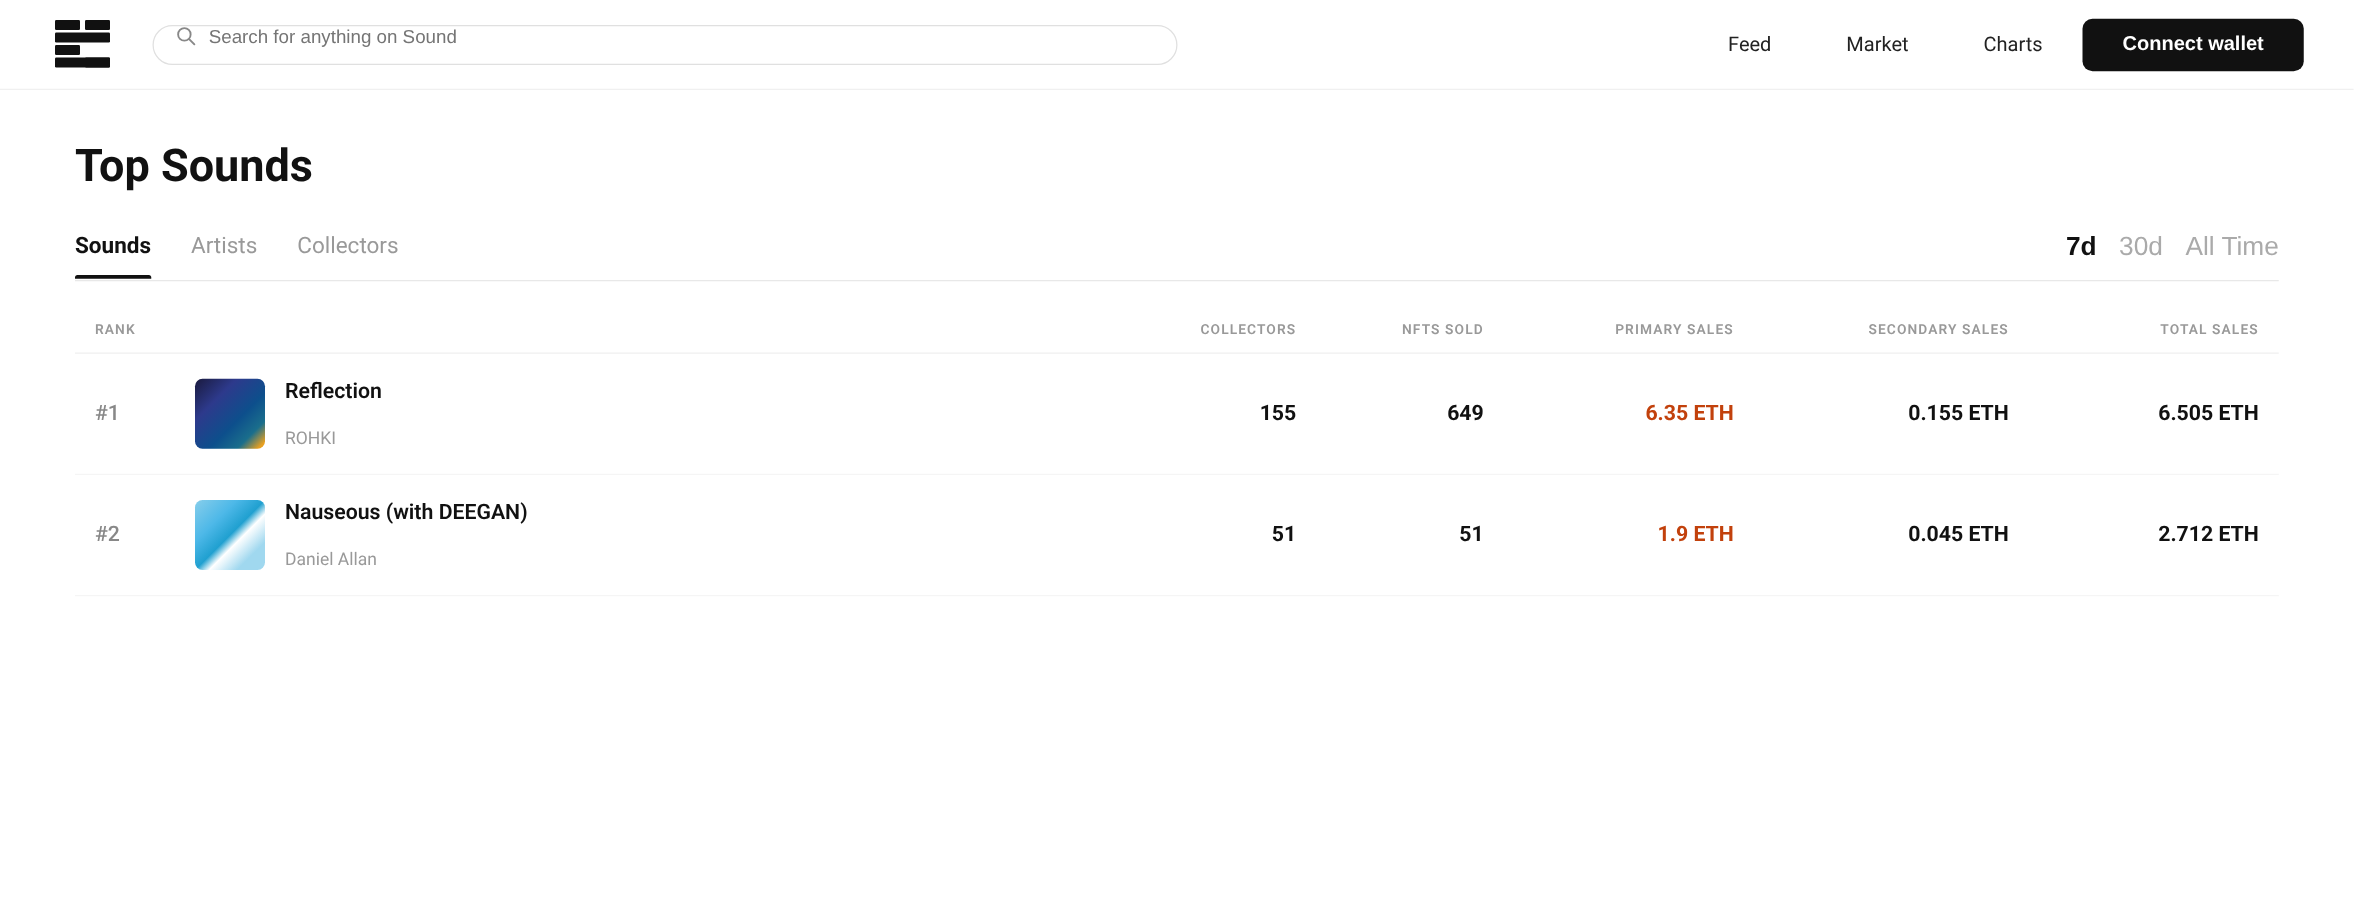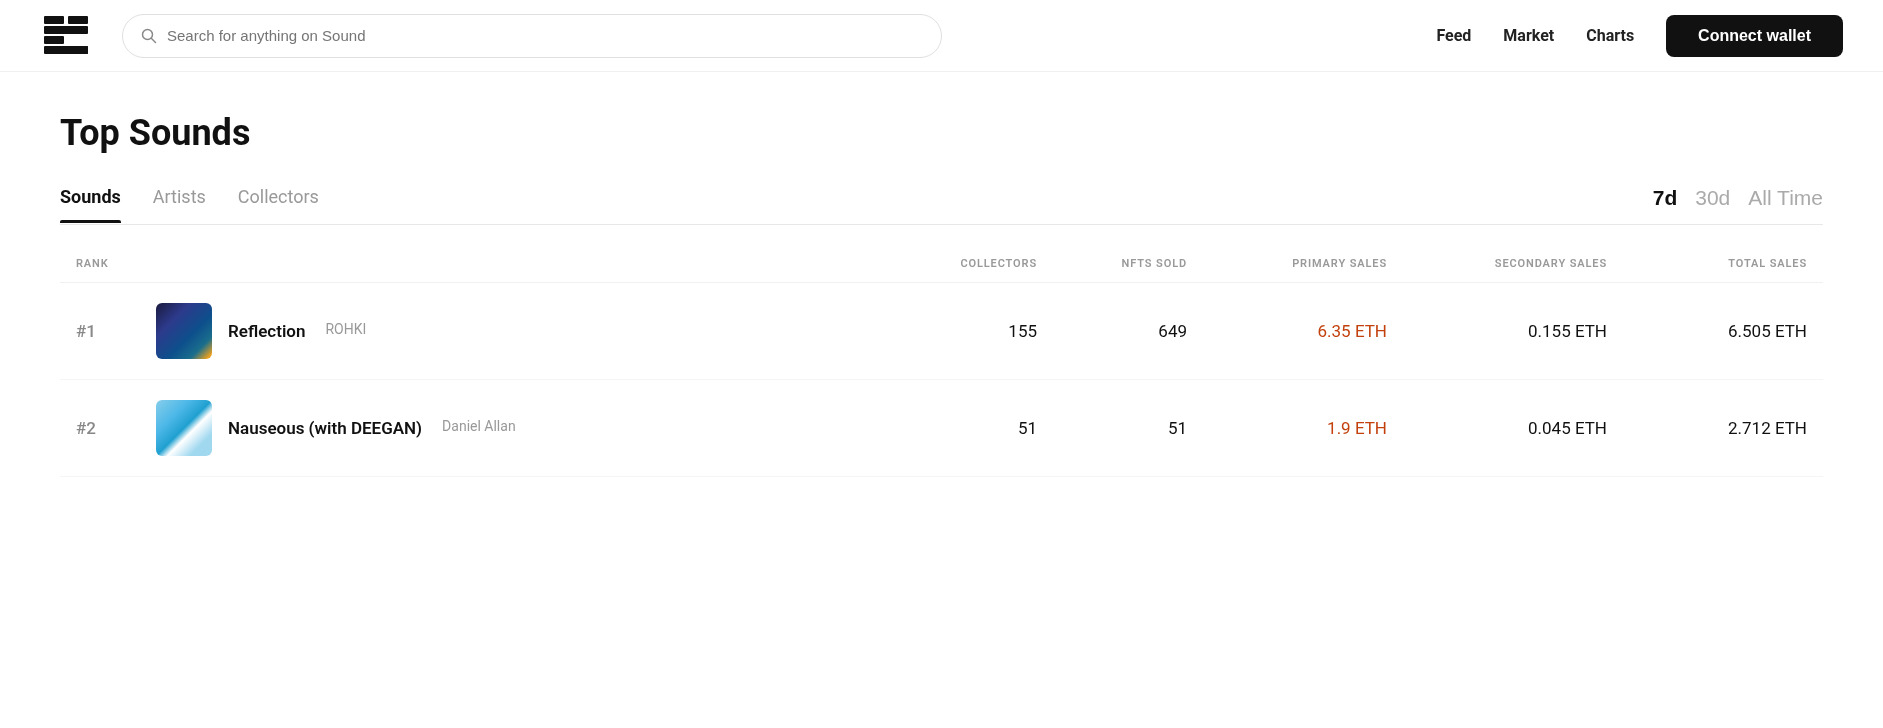--- a/index.html
+++ b/index.html
@@ -26,25 +26,25 @@
       margin-right: 10px;
     }
     .logo-svg {
       width: 52px;
       height: 48px;
     }
     .search-bar {
       flex: 1;
       max-width: 820px;
       display: flex;
-      align-items: center;
+      align-items: flex-start;
       border: 1.5px solid #e0e0e0;
       border-radius: 24px;
       padding: 0 18px;
-      height: 44px;
+      height: 32px;
       background: #fff;
       gap: 10px;
     }
     .search-bar input {
       border: none;
       outline: none;
       font-size: 15px;
       color: #555;
       width: 100%;
       background: transparent;
@@ -59,22 +59,23 @@
       display: flex;
       align-items: center;
       gap: 32px;
       margin-left: auto;
       flex-shrink: 0;
     }
     .nav-link {
       font-size: 16px;
       color: #222;
       text-decoration: none;
-      font-weight: 700;
+      font-weight: 400;
       cursor: pointer;
+      margin-left: 28px;
     }
     .connect-wallet-btn {
       background: #111;
       color: #fff;
       border: none;
       border-radius: 8px;
       padding: 12px 32px;
       font-size: 16px;
       font-weight: 600;
       cursor: pointer;
@@ -197,36 +198,36 @@
     .thumb-reflection {
       background: linear-gradient(135deg, #1a1a3e 0%, #2d3a8c 30%, #0d4f8c 60%, #1a6e8c 80%, #e8a020 95%);
     }
     
     .thumb-nauseous {
       background: linear-gradient(135deg, #87ceeb 0%, #4db8e8 30%, #20a0d0 50%, #ffffff 60%, #a0d8ef 80%);
     }
 
     .track-info {
       display: flex;
-      flex-direction: row;
+      flex-direction: column;
       gap: 20px;
     }
     .track-name {
       font-size: 17px;
       font-weight: 600;
       color: #111;
     }
     .track-artist {
       font-size: 14px;
       color: #999;
     }
 
     .data-cell {
       font-size: 17px;
-      font-weight: 400;
+      font-weight: 700;
       color: #111;
       text-align: right;
     }
     .eth-highlight {
       color: #c2410c;
     }
   </style>
 </head>
 <body>
 

